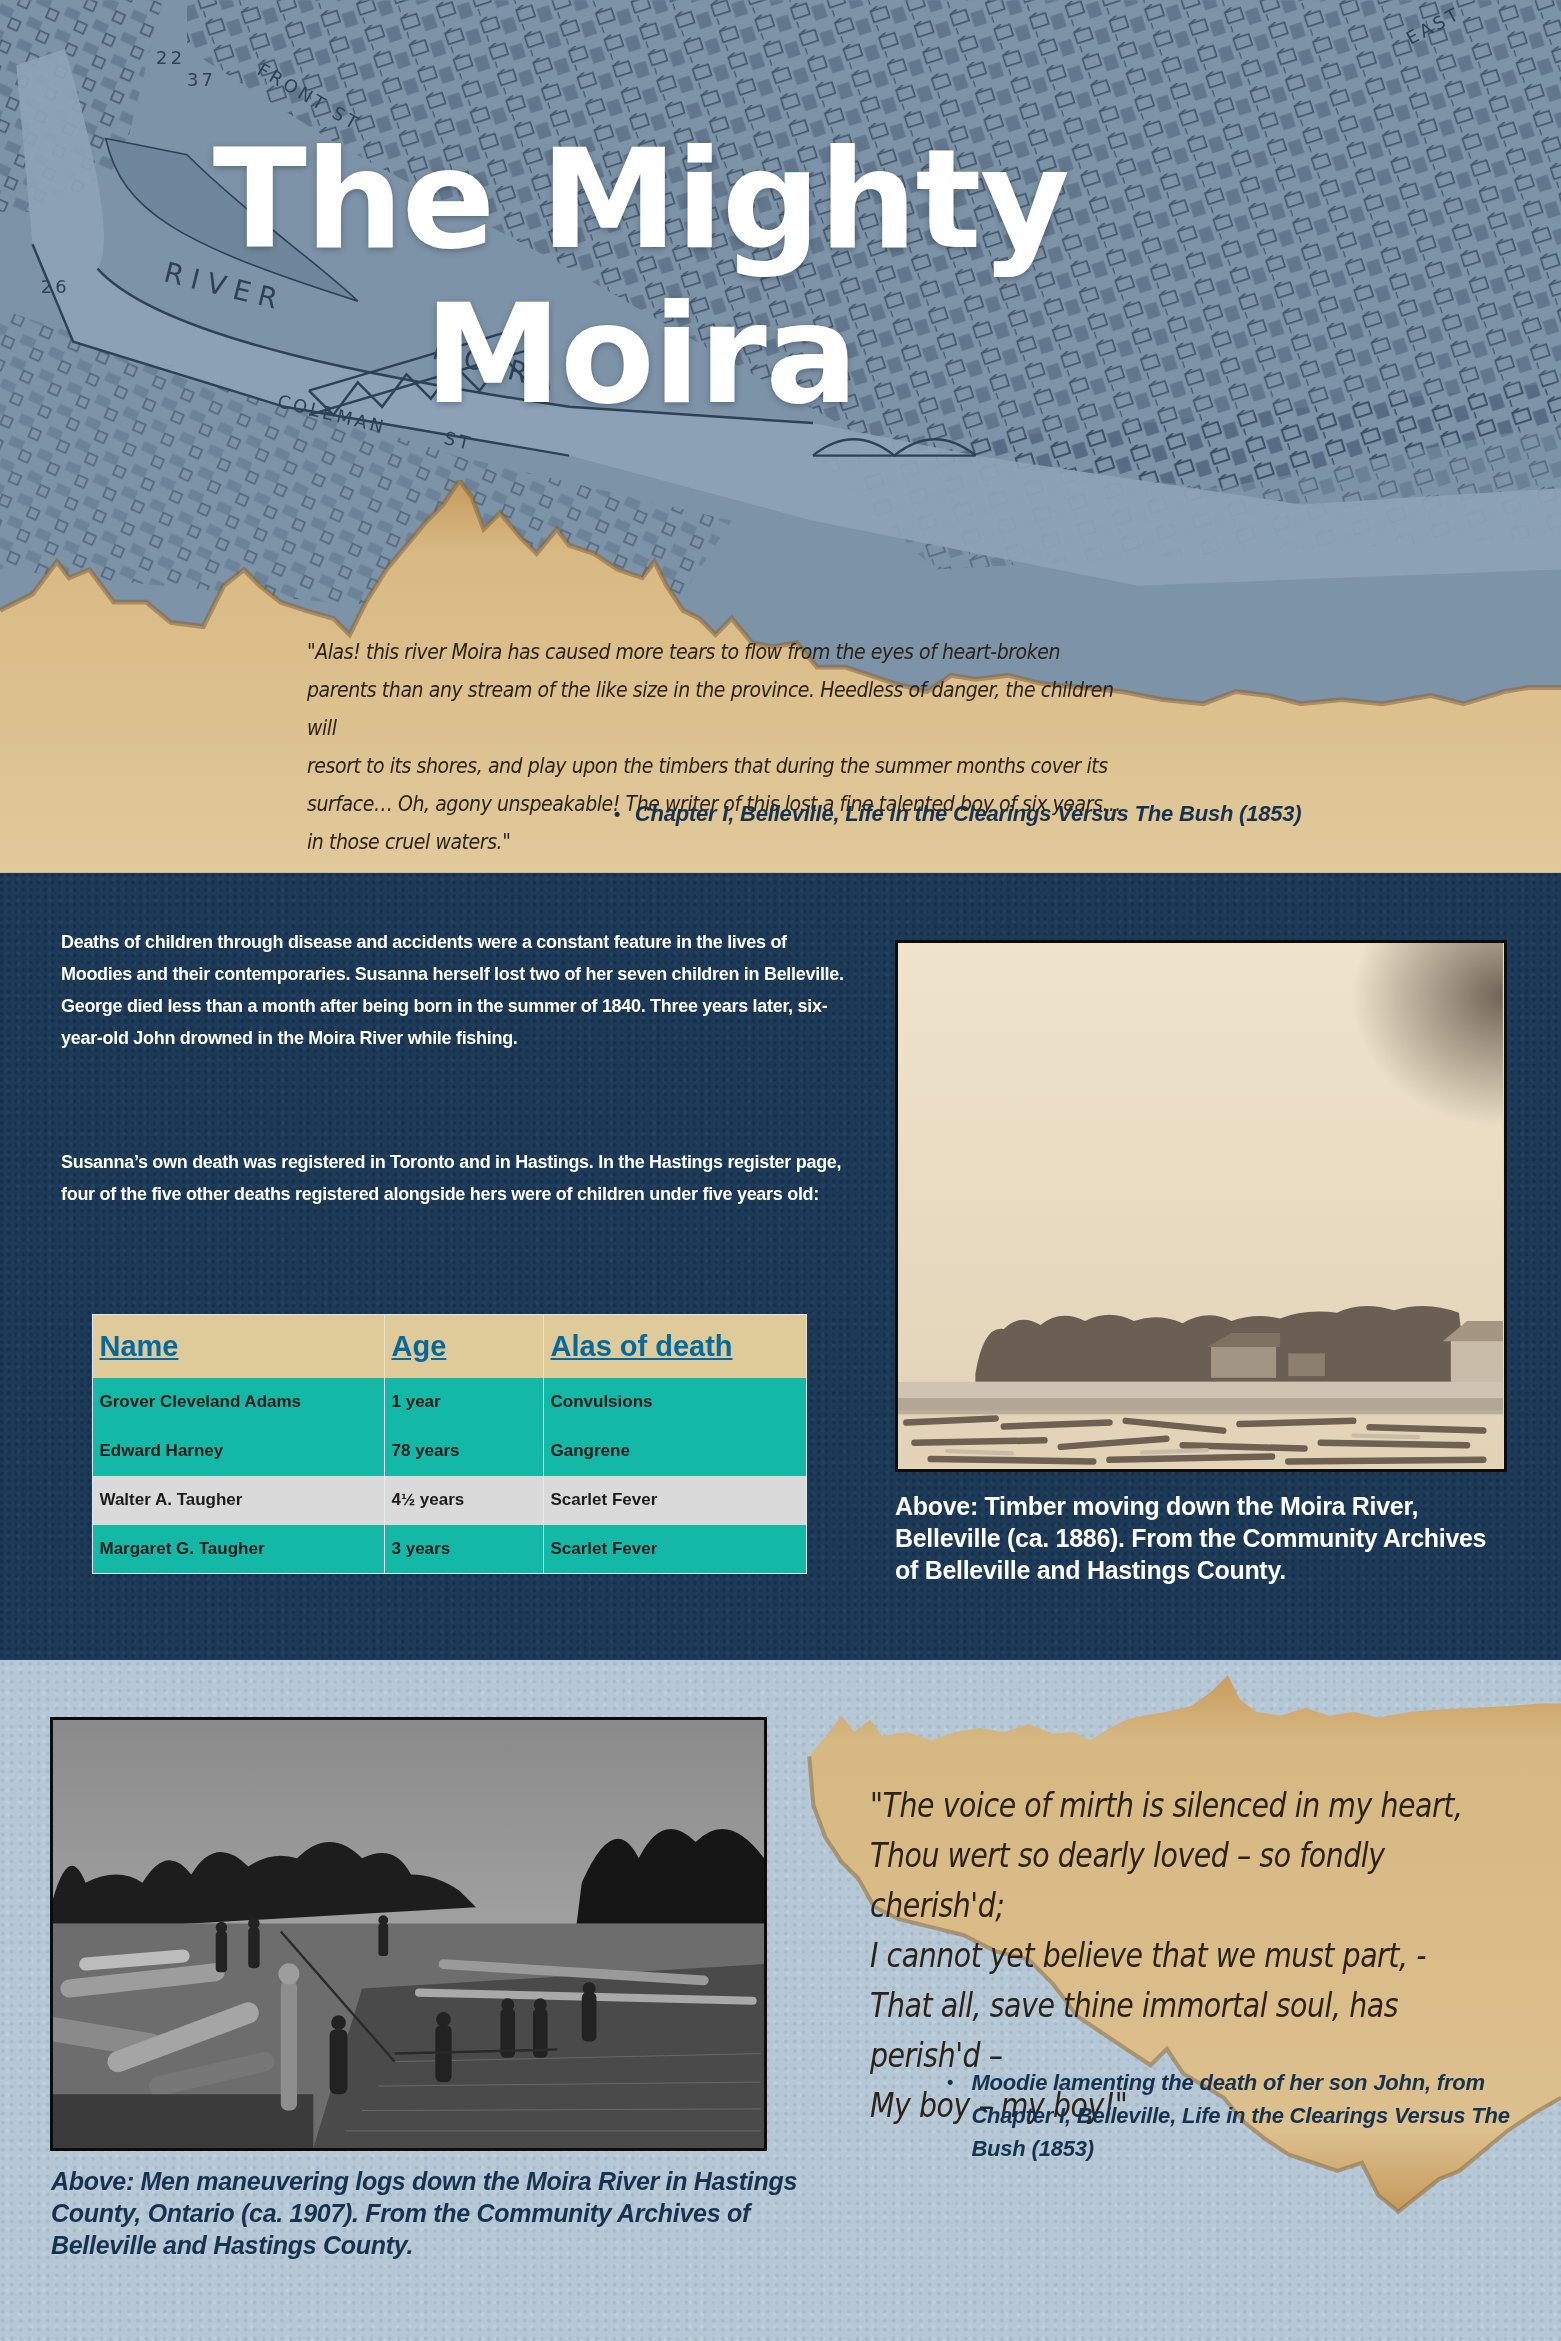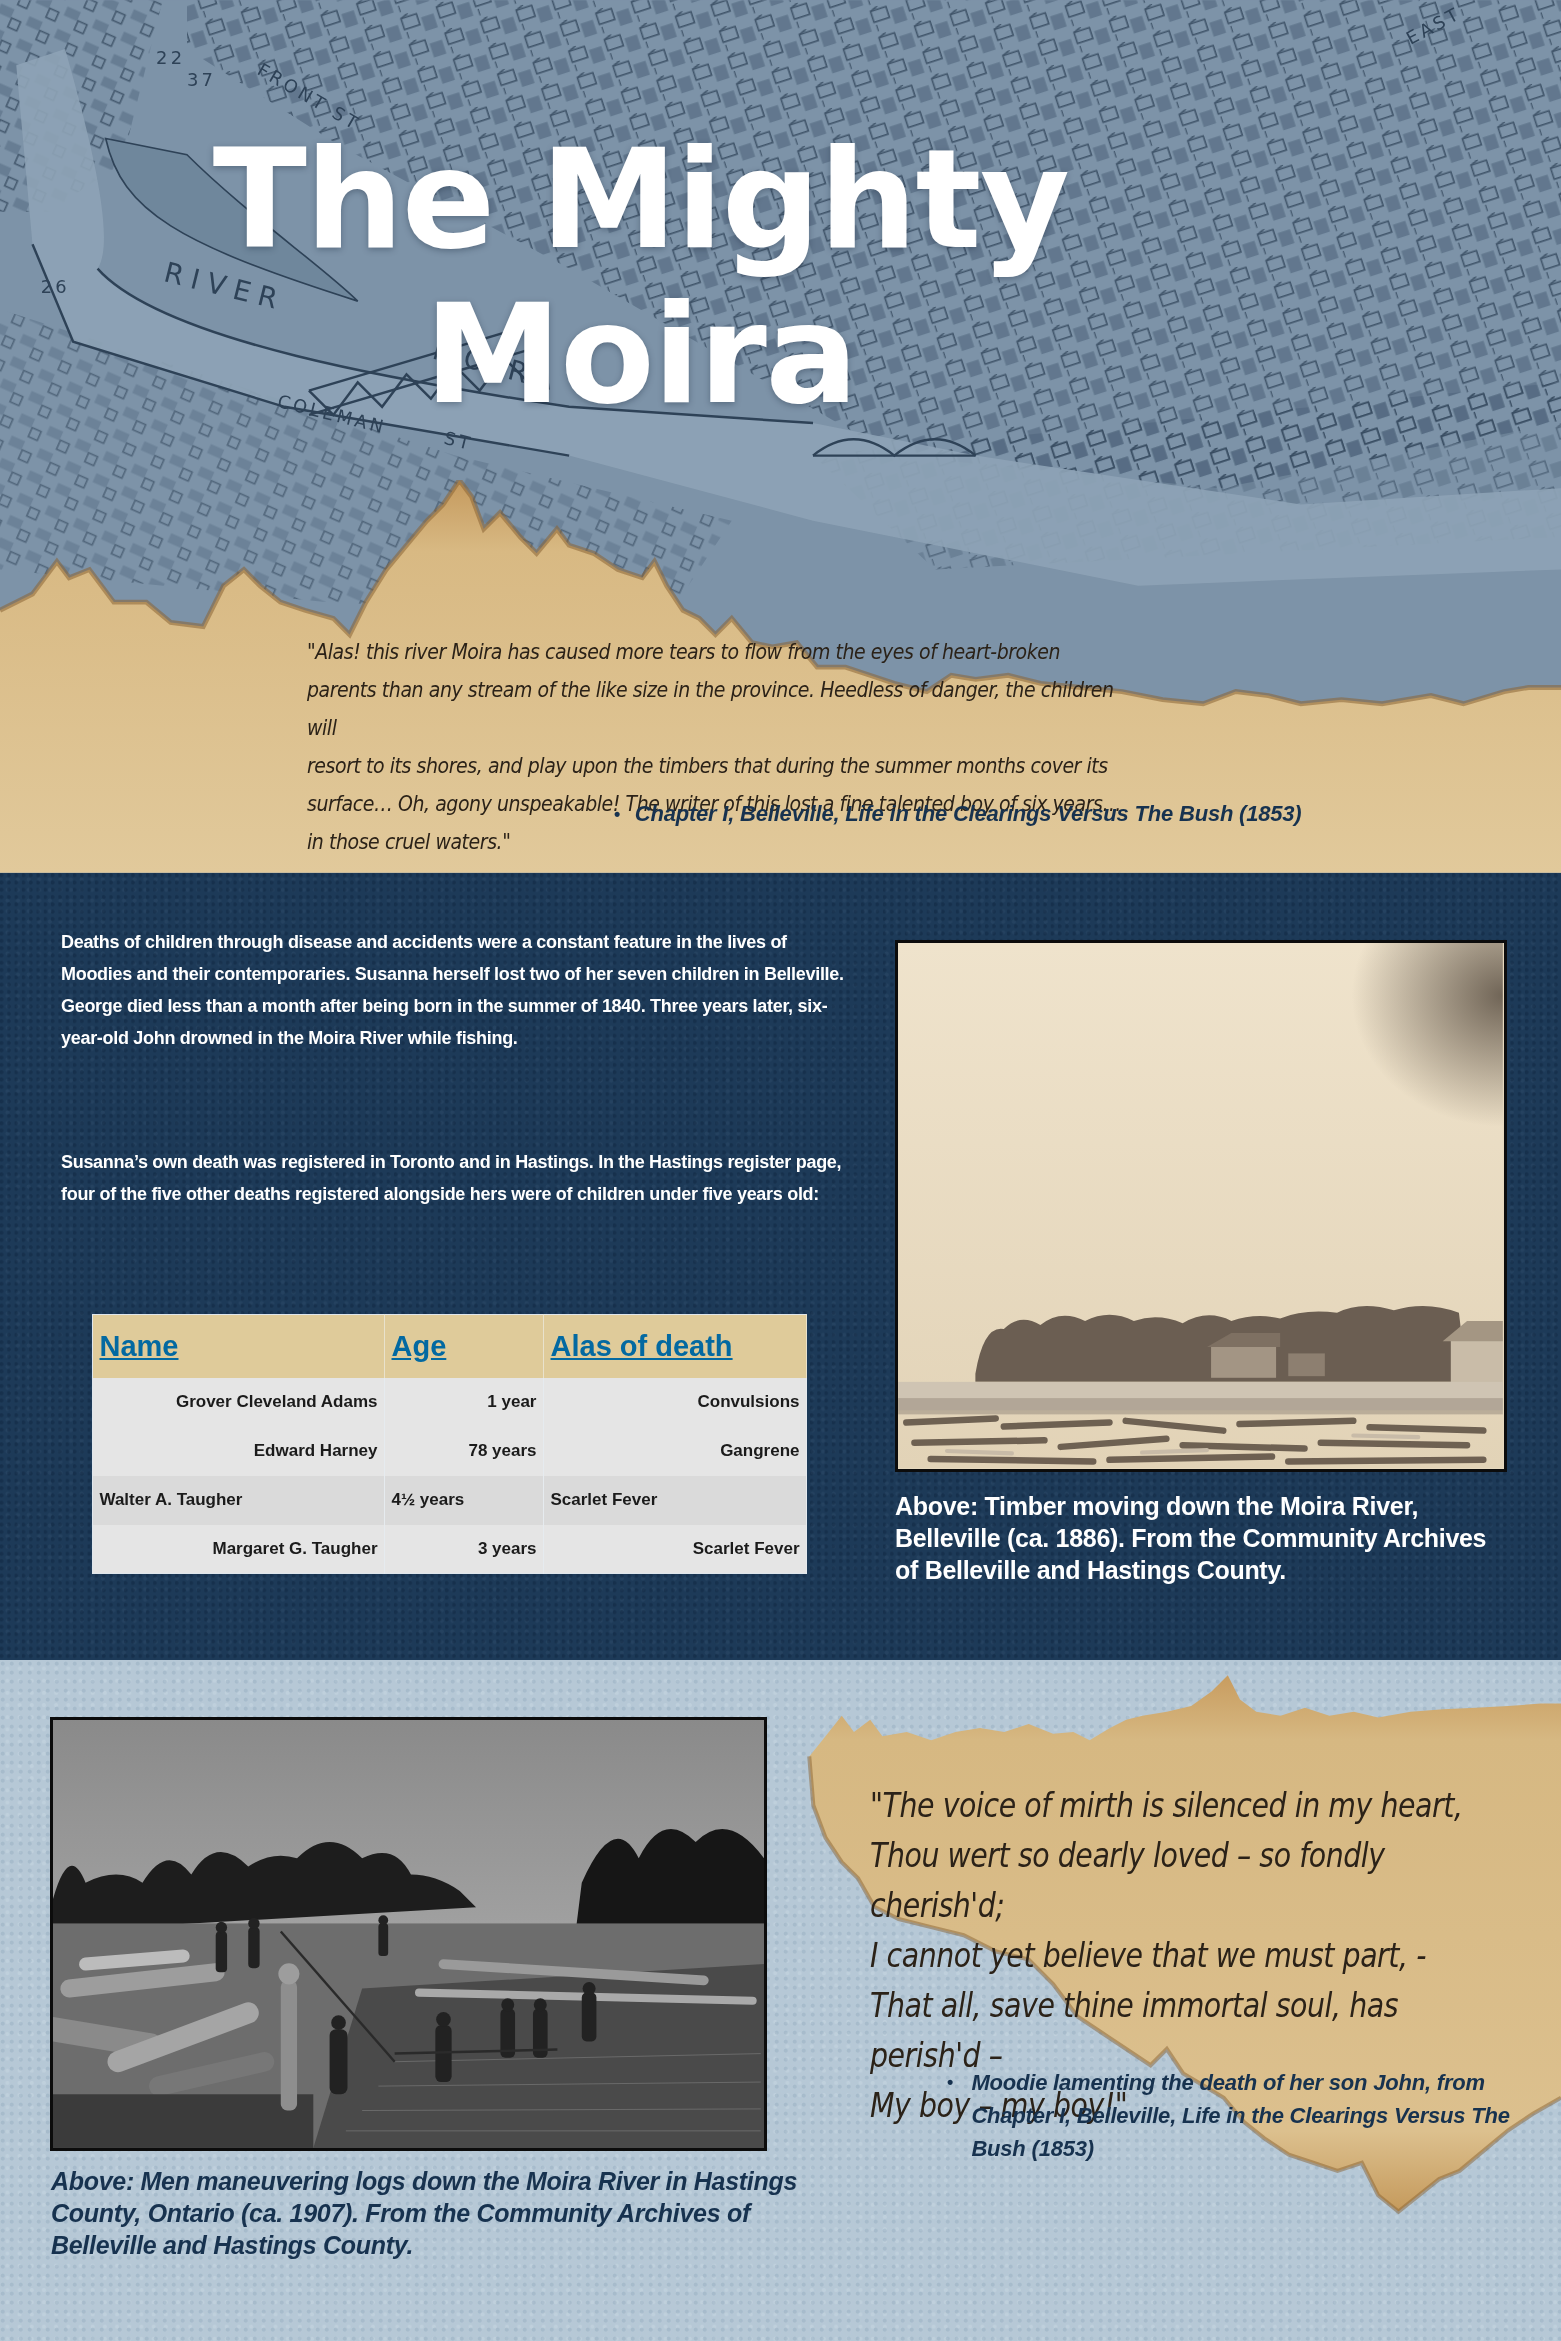--- a/index.html
+++ b/index.html
@@ -62,21 +62,21 @@
     }
     .deaths th {
       background: #dfcb9a; color: #0369a1; text-align: left;
       font-size: 29px; font-weight: bold; text-decoration: underline;
       height: 63px; padding: 0 6.5px; border-right: 1.6px solid #e9e2cc;
     }
     .deaths td {
       font-size: 17px; font-weight: bold; color: #1b1b1b;
       height: 49px; padding: 0 6.5px; border-right: 1.6px solid #e6ebef;
     }
-    .deaths tr.odd td { background: #e5e5e5; text-align: right; }
+    .deaths tr.odd td { background: #14b8a6; }
     .deaths tr.even td { background: #dadada; }
     .deaths col.c1 { width: 292px; } .deaths col.c2 { width: 159px; } .deaths col.c3 { width: 263px; }
 
     .photo1 {
       position: absolute; left: 895px; top: 940px; width: 612px; height: 532px;
       border: 3.3px solid #0c0c0c; overflow: hidden; background: #e6d9bf;
     }
     .caption1 {
       position: absolute; left: 895px; top: 1490px; width: 618px;
       color: #ffffff; font-weight: bold; font-size: 25px; line-height: 32px; letter-spacing: -0.3px;

